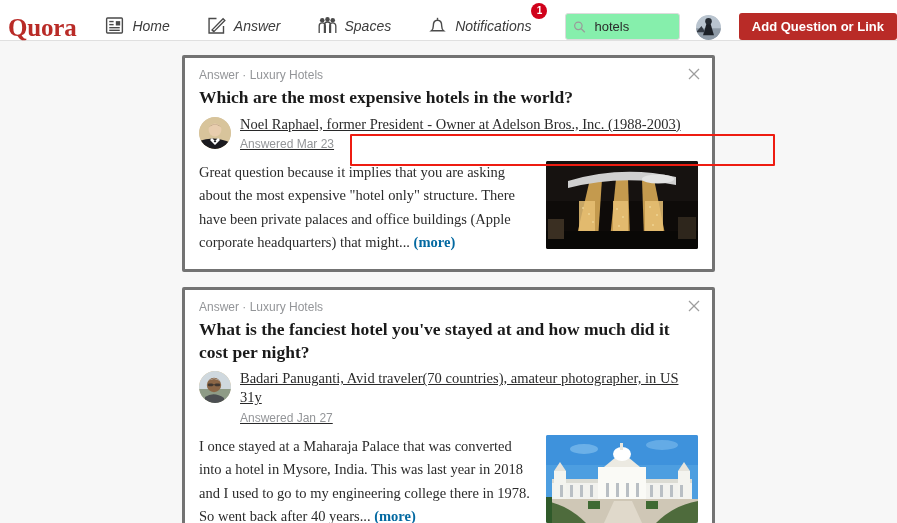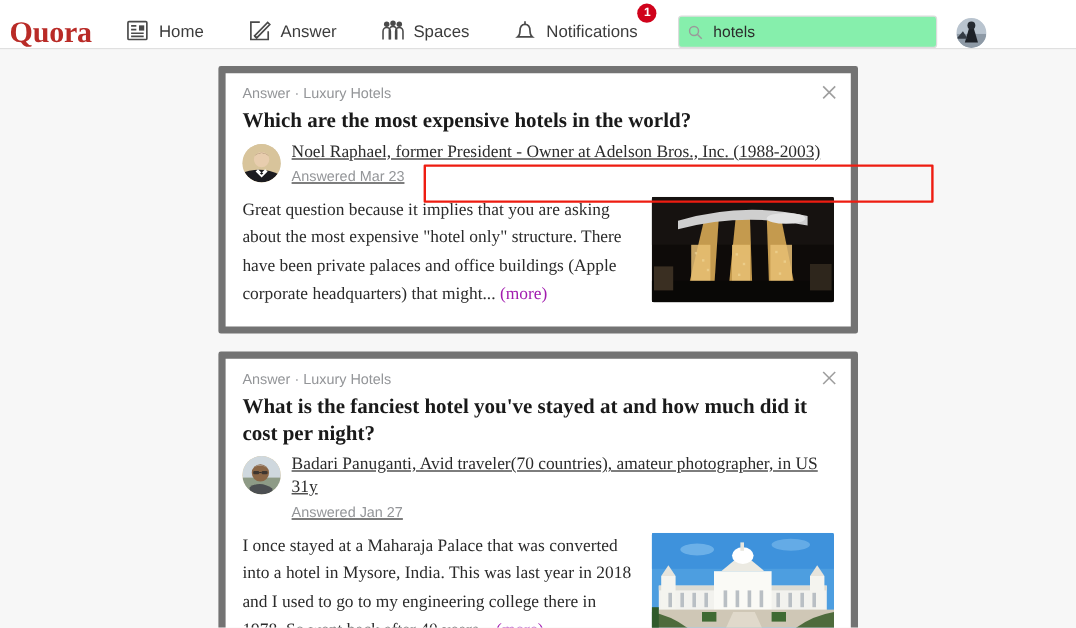--- a/index.html
+++ b/index.html
@@ -51,20 +51,21 @@
     gap: 7px;
     padding: 4px 6px;
     margin-right: 24px;
     cursor: pointer;
     position: relative;
   }
 
   .nav-item .nav-label {
     font-size: 14px;
     color: #3c3c3c;
+    font-style: italic;
   }
 
   .nav-icon {
     width: 21px;
     height: 21px;
     display: block;
     flex: 0 0 auto;
   }
 
   .badge {
@@ -148,21 +149,21 @@
     display: flex;
     flex-direction: column;
     align-items: center;
     gap: 15px;
   }
 
   .card {
     position: relative;
     width: 533px;
     background: #ffffff;
-    border: 6px solid #737373;
+    border: 3px solid #737373;
     border-radius: 2px;
     padding: 10px 14px 14px 14px;
   }
 
   .card-meta {
     font-size: 12px;
     color: #939598;
     margin-bottom: 4px;
   }
 
@@ -226,22 +227,23 @@
 
   .body-text {
     flex: 1 1 auto;
     font-family: "Liberation Serif", serif;
     font-size: 14.5px;
     line-height: 1.62;
     color: #2b2b2b;
   }
 
   .more-link {
-    color: #a21caf;
-    cursor: pointer;
+    color: #0369a1;
+    cursor: pointer;
+    font-weight: bold;
   }
 
   .thumb {
     width: 152px;
     height: 88px;
     flex: 0 0 auto;
     border-radius: 2px;
     overflow: hidden;
     cursor: pointer;
   }
@@ -335,20 +337,21 @@
       <g clip-path="url(#avClip)">
         <rect width="32" height="32" fill="#b9c4cf"></rect>
         <rect y="17" width="32" height="15" fill="#8e9aa6"></rect>
         <path d="M9 26 L14 9 L18 9 L23 26 Z" fill="#1d2127"></path>
         <circle cx="16" cy="8" r="4.2" fill="#252a31"></circle>
         <path d="M0 22 L7 14 L12 22 Z" fill="#343b44"></path>
       </g>
     </svg>
   </div>
 
+  <button class="add-btn">Add Question or Link</button>
 </div>
 
 <div class="feed">
 
   <div class="card">
     <div class="card-meta">Answer · Luxury Hotels</div>
 
     <svg class="card-close" viewBox="0 0 16 16" stroke="#6b6b6b" stroke-width="1.3">
       <line x1="3" y1="3" x2="13" y2="13"></line>
       <line x1="13" y1="3" x2="3" y2="13"></line>

